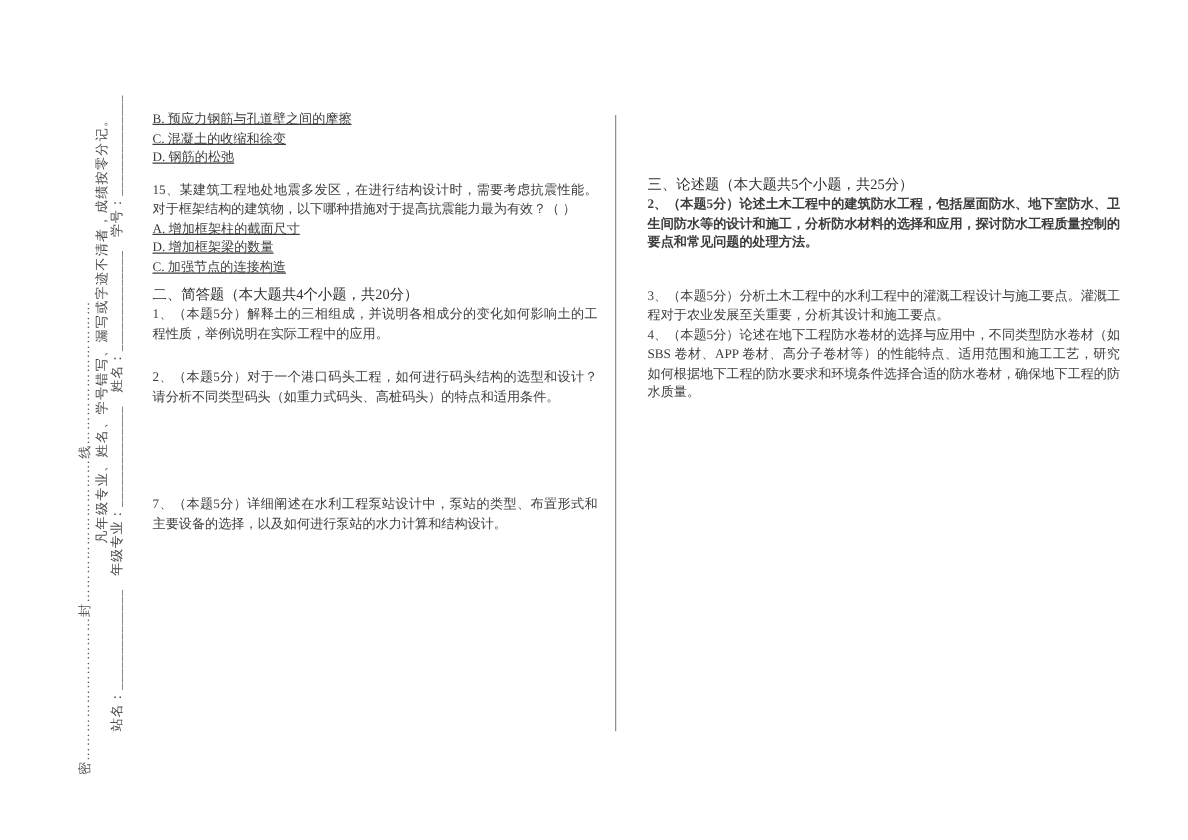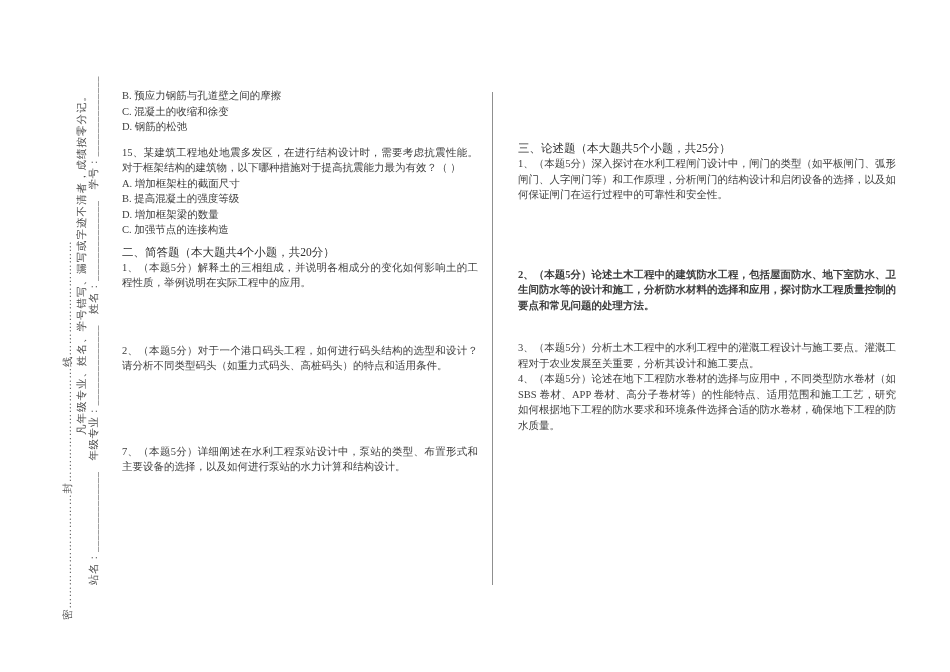--- a/index.html
+++ b/index.html
@@ -29,31 +29,31 @@
 
   
   .col{position:absolute;font-size:10.5px;line-height:15.5px;text-align:justify;}
   .col-left{left:122px;top:88px;width:356px;}
   .col-right{left:518px;top:140px;width:378px;}
   .col-divider{
     position:absolute;left:492px;top:92px;width:1px;height:493px;
     background:#8f8f8f;
   }
 
-  .opt{line-height:15.5px;}
+  .opt{line-height:15.5px;text-decoration:underline;}
   .stem{margin:0;}
   .section-title{
     font-weight:normal;font-size:11.5px;line-height:16px;color:#2e2e2e;
     margin:0;text-align:left;
   }
   .q{margin:0;}
   
   .gap-10{height:10px;}
   .gap-6{height:6px;}
-  .mb-52{margin-bottom:52px;}
+  .mb-52{margin-bottom:20px;}
   .mb-58{margin-bottom:27px;font-weight:bold;}
   .mb-64{margin-bottom:64px;}
   .mb-70{margin-bottom:70px;}
   .mb-72{}
 
   .footer{
     position:absolute;left:0;right:0;top:598px;
     text-align:center;font-size:9px;color:#555;letter-spacing:1px;
   }
 </style>
@@ -76,40 +76,38 @@
       <div class="opt">B. 预应力钢筋与孔道壁之间的摩擦</div>
       <div class="opt">C. 混凝土的收缩和徐变</div>
       <div class="opt">D. 钢筋的松弛</div>
     </div>
 
     <div class="gap-10"></div>
 
     <div>
       <p class="stem">15、某建筑工程地处地震多发区，在进行结构设计时，需要考虑抗震性能。对于框架结构的建筑物，以下哪种措施对于提高抗震能力最为有效？（ ）</p>
       <div class="opt">A. 增加框架柱的截面尺寸</div>
-      <div class="opt">B. 提高混凝土的强度等级</div>
       <div class="opt">D. 增加框架梁的数量</div>
       <div class="opt">C. 加强节点的连接构造</div>
     </div>
 
     <div class="gap-6"></div>
 
     <h2 class="section-title">二、简答题（本大题共4个小题，共20分）</h2>
 
     <p class="q mb-52">1、（本题5分）解释土的三相组成，并说明各相成分的变化如何影响土的工程性质，举例说明在实际工程中的应用。</p>
     <p class="q mb-70">2、（本题5分）对于一个港口码头工程，如何进行码头结构的选型和设计？请分析不同类型码头（如重力式码头、高桩码头）的特点和适用条件。</p>
     <p class="q mb-70">7、（本题5分）详细阐述在水利工程泵站设计中，泵站的类型、布置形式和主要设备的选择，以及如何进行泵站的水力计算和结构设计。</p>
 
   </main>
 
   <main class="col col-right">
 
     <h2 class="section-title">三、论述题（本大题共5个小题，共25分）</h2>
 
-    <p class="q mb-64">1、（本题5分）深入探讨在水利工程闸门设计中，闸门的类型（如平板闸门、弧形闸门、人字闸门等）和工作原理，分析闸门的结构设计和启闭设备的选择，以及如何保证闸门在运行过程中的可靠性和安全性。</p>
     <p class="q mb-58">2、（本题5分）论述土木工程中的建筑防水工程，包括屋面防水、地下室防水、卫生间防水等的设计和施工，分析防水材料的选择和应用，探讨防水工程质量控制的要点和常见问题的处理方法。</p>
     <p class="q mb-72">3、（本题5分）分析土木工程中的水利工程中的灌溉工程设计与施工要点。灌溉工程对于农业发展至关重要，分析其设计和施工要点。</p>
     <p class="q">4、（本题5分）论述在地下工程防水卷材的选择与应用中，不同类型防水卷材（如SBS 卷材、APP 卷材、高分子卷材等）的性能特点、适用范围和施工工艺，研究如何根据地下工程的防水要求和环境条件选择合适的防水卷材，确保地下工程的防水质量。</p>
 
   </main>
 
 
 </div>
 
 </body></html>

